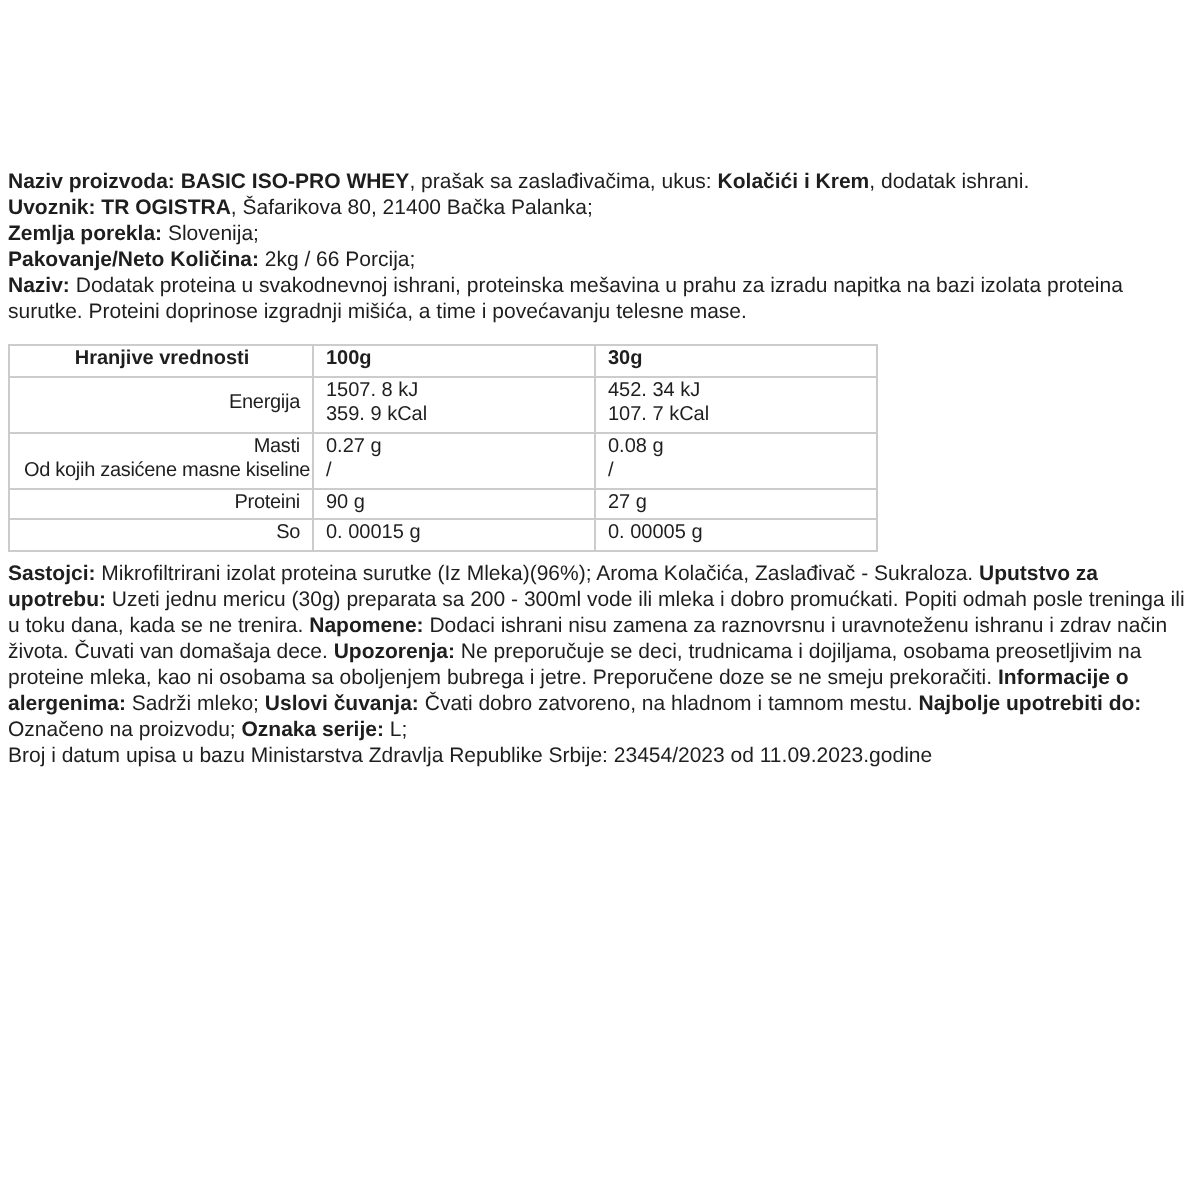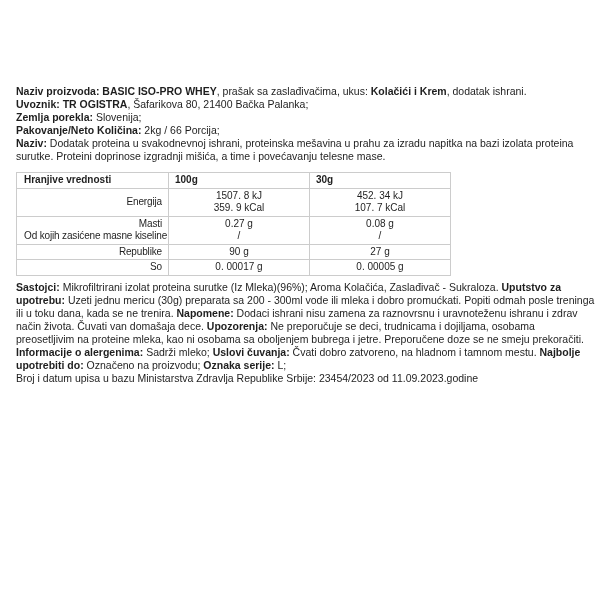--- a/index.html
+++ b/index.html
@@ -11,21 +11,21 @@
     width: 600px;
     height: 600px;
     overflow: hidden;
     font-family: "Liberation Sans", sans-serif;
     color: #1e1e1e;
   }
   .sheet {
     box-sizing: border-box;
     width: 600px;
     height: 600px;
-    padding: 85px 4px 0 16px;
+    padding: 85px 4px 0 4px;
   }
   .para {
     font-size: 10.5px;
     line-height: 13px;
     margin: 0;
     text-align: left;
   }
   .para b { font-weight: 700; }
   table.nutri {
     border-collapse: collapse;
@@ -41,31 +41,31 @@
   table.nutri th, table.nutri td {
     border: 1px solid #cccccc;
     padding: 1px 6px;
     vertical-align: middle;
   }
   table.nutri th {
     font-weight: 700;
     text-align: left;
   }
   table.nutri th.lbl {
-    text-align: left;
+    text-align: center;
     padding-left: 7px;
     margin-left: 28px;
   }
   table.nutri td.lbl {
     text-align: right;
     padding-left: 7px;
     white-space: nowrap;
     letter-spacing: -0.15px;
   }
-  table.nutri td.val { text-align: center; }
+  table.nutri td.val { text-align: left; }
   .reg {
     font-weight: 400;
   }
 </style>
 </head>
 <body>
 
 <div class="sheet">
 
   <p class="para">
@@ -122,35 +122,35 @@
             <div>0.27 g</div>
             <div>/</div>
           </td>
       <td class="val">
             <div>0.08 g</div>
             <div>/</div>
           </td>
     </tr>
     <tr>
       <td class="lbl">
-            <div>Republike</div>
+            <div>Proteini</div>
           </td>
       <td class="val">
             <div>90 g</div>
           </td>
       <td class="val">
             <div>27 g</div>
           </td>
     </tr>
     <tr>
       <td class="lbl">
             <div>So</div>
           </td>
       <td class="val">
-            <div>0. 00017 g</div>
+            <div>0. 00015 g</div>
           </td>
       <td class="val">
             <div>0. 00005 g</div>
           </td>
     </tr>
   </tbody>
     </table>
 
   <p class="para">
     <b>Sastojci:</b><span> Mikrofiltrirani izolat proteina surutke (Iz Mleka)(96%); Aroma Kolačića, Zaslađivač - Sukraloza. </span><b>Uputstvo za upotrebu:</b><span> Uzeti jednu mericu (30g) preparata sa 200 - 300ml vode ili mleka i dobro promućkati. Popiti odmah posle treninga ili u toku dana, kada se ne trenira. </span><b>Napomene:</b><span> Dodaci ishrani nisu zamena za raznovrsnu i uravnoteženu ishranu i zdrav način života. Čuvati van domašaja dece. </span><b>Upozorenja:</b><span> Ne preporučuje se deci, trudnicama i dojiljama, osobama preosetljivim na proteine mleka, kao ni osobama sa oboljenjem bubrega i jetre. Preporučene doze se ne smeju prekoračiti. </span><b>Informacije o alergenima:</b><span> Sadrži mleko; </span><b>Uslovi čuvanja:</b><span> Čvati dobro zatvoreno, na hladnom i tamnom mestu. </span><b>Najbolje upotrebiti do:</b><span> Označeno na proizvodu; </span><b>Oznaka serije:</b><span> L;</span>

